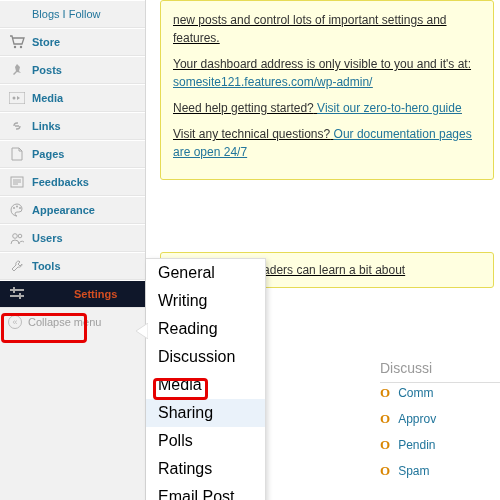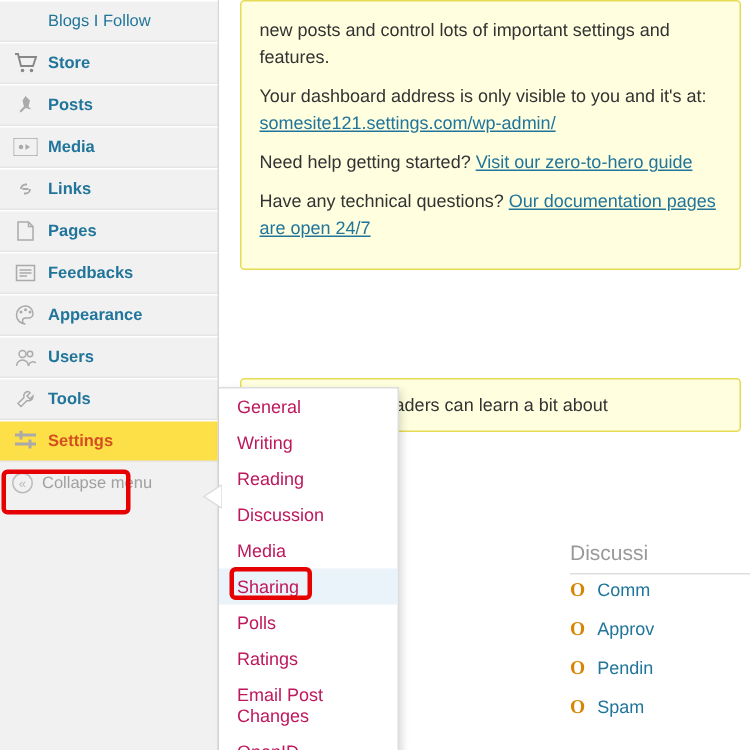--- a/index.html
+++ b/index.html
@@ -1,39 +1,39 @@
 <!DOCTYPE html>
 <html><head>
 <meta charset="utf-8">
 <style>
 * { margin: 0; padding: 0; box-sizing: border-box; font-family: "Lucida Grande", Verdana, Arial, sans-serif; }
 body { background: #fff; width: 500px; height: 500px; overflow: hidden; position: relative; }
 
 .sidebar { position: absolute; left: 0; top: 0; width: 146px; height: 500px; background: #f1f1f1; border-right: 1px solid #d7d7d7; }
 .menu-item { display: flex; align-items: center; height: 28px; padding: 0 8px; border-bottom: 1px solid #e5e5e5; border-top: 1px solid #fff; cursor: pointer; font-size: 11px; color: #21759b; font-weight: bold; }
 .menu-item .ic { width: 18px; height: 18px; margin-right: 6px; display: inline-flex; align-items: center; justify-content: center; color: #888; }
-.menu-item.active { background: #fde047; color: #d54e21; }
+.menu-item.active { background: #0f172a; color: #d54e21; gap: 42px; }
 .menu-item.plain { color: #21759b; background: #f1f1f1; font-weight: normal; font-size: 11px; }
 .collapse { display: flex; align-items: center; height: 28px; padding: 0 8px; font-size: 11px; color: #a0a0a0; cursor: pointer; }
 .collapse .circ { width: 14px; height: 14px; border: 1px solid #bbb; border-radius: 50%; margin-right: 6px; display: inline-flex; align-items: center; justify-content: center; font-size: 9px; color: #bbb; }
 
-.content { position: absolute; left: 146px; top: 0; right: 0; padding: 0 0 0 14px; }
+.content { position: absolute; left: 146px; top: 0; right: 0; padding: 0 0 0 14px; text-decoration: underline; }
 .notice { background: #ffffe0; border: 1px solid #e6db55; border-radius: 3px; margin: 0 6px 12px 0; padding: 10px 12px; font-size: 12px; color: #333; line-height: 1.5; }
 .notice p { margin-bottom: 8px; }
 .notice a { color: #21759b; }
 .notice2 { background: #ffffe0; border: 1px solid #e6db55; border-radius: 3px; margin: 0 6px 12px 0; padding: 10px 12px; font-size: 12px; color: #333; }
 .notice2 a { color: #21759b; text-decoration: underline; }
 
 .discussion { position: absolute; right: 0; top: 360px; width: 120px; }
 .disc-title { color: #999; font-size: 14px; border-bottom: 1px solid #ddd; padding-bottom: 6px; margin-bottom: 2px; }
 .disc-row { display: flex; align-items: center; font-size: 12px; color: #21759b; margin-bottom: 10px; }
 .disc-badge { color: #d98500; font-weight: bold; font-size: 13px; margin-right: 8px; font-family: Georgia, serif; }
 
 .submenu { position: absolute; left: 146px; top: 258px; width: 120px; background: #fff; border: 1px solid #ddd; border-left: none; box-shadow: 2px 2px 5px rgba(0,0,0,0.15); z-index: 20; }
-.submenu-item { padding: 5px 12px; font-size: 12px; color: #be185d; cursor: pointer; }
+.submenu-item { padding: 5px 12px; font-size: 16px; color: #000000; cursor: pointer; }
 .submenu-item.hov { background: #eaf2fa; }
 .sub-arrow { position: absolute; left: 134px; top: 323px; width: 14px; height: 16px; z-index: 21; }
 
 .hl { position: absolute; border: 3px solid #e60000; border-radius: 4px; z-index: 30; pointer-events: none; }
 .hl1 { left: 1px; top: 313px; width: 86px; height: 30px; }
 .hl2 { left: 153px; top: 378px; width: 55px; height: 22px; }
 
 svg { display: block; }
 </style>
 </head>
@@ -141,23 +141,23 @@
   </div>
   <div class="collapse">
     <span class="circ">«</span>
     <span>Collapse menu</span>
   </div>
 </div>
 
 <div class="content">
   <div class="notice">
     <p>new posts and control lots of important settings and features.</p>
-    <p><span>Your dashboard address is only visible to you and it's at:</span> <a href="#">somesite121.settings.com/wp-admin/</a></p>
+    <p><span>Your dashboard address is only visible to you and it's at:</span> <a href="#">somesite121.features.com/wp-admin/</a></p>
     <p><span>Need help getting started?</span> <a href="#">Visit our zero-to-hero guide</a></p>
-    <p><span>Have any technical questions?</span> <a href="#">Our documentation pages are open 24/7</a></p>
+    <p><span>Visit any technical questions?</span> <a href="#">Our documentation pages are open 24/7</a></p>
   </div>
   <div style="height:60px"></div>
   <div class="notice2">
     <a href="#">t page</a><span> so your readers can learn a bit about</span>
   </div>
 </div>
 
 <svg class="sub-arrow" viewBox="0 0 14 16">
     <path d="M14 0v16L2 8z" fill="#fff" stroke="#ddd" stroke-width="1"></path>
   </svg>

